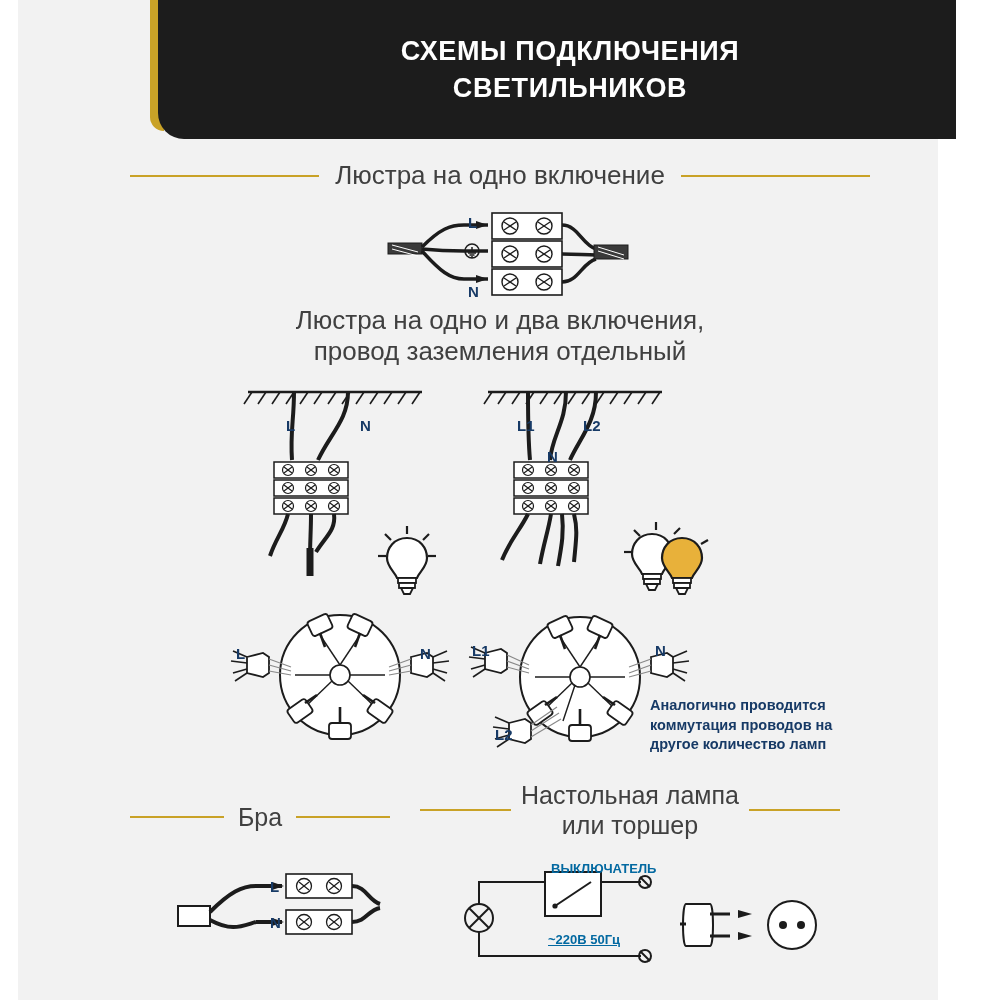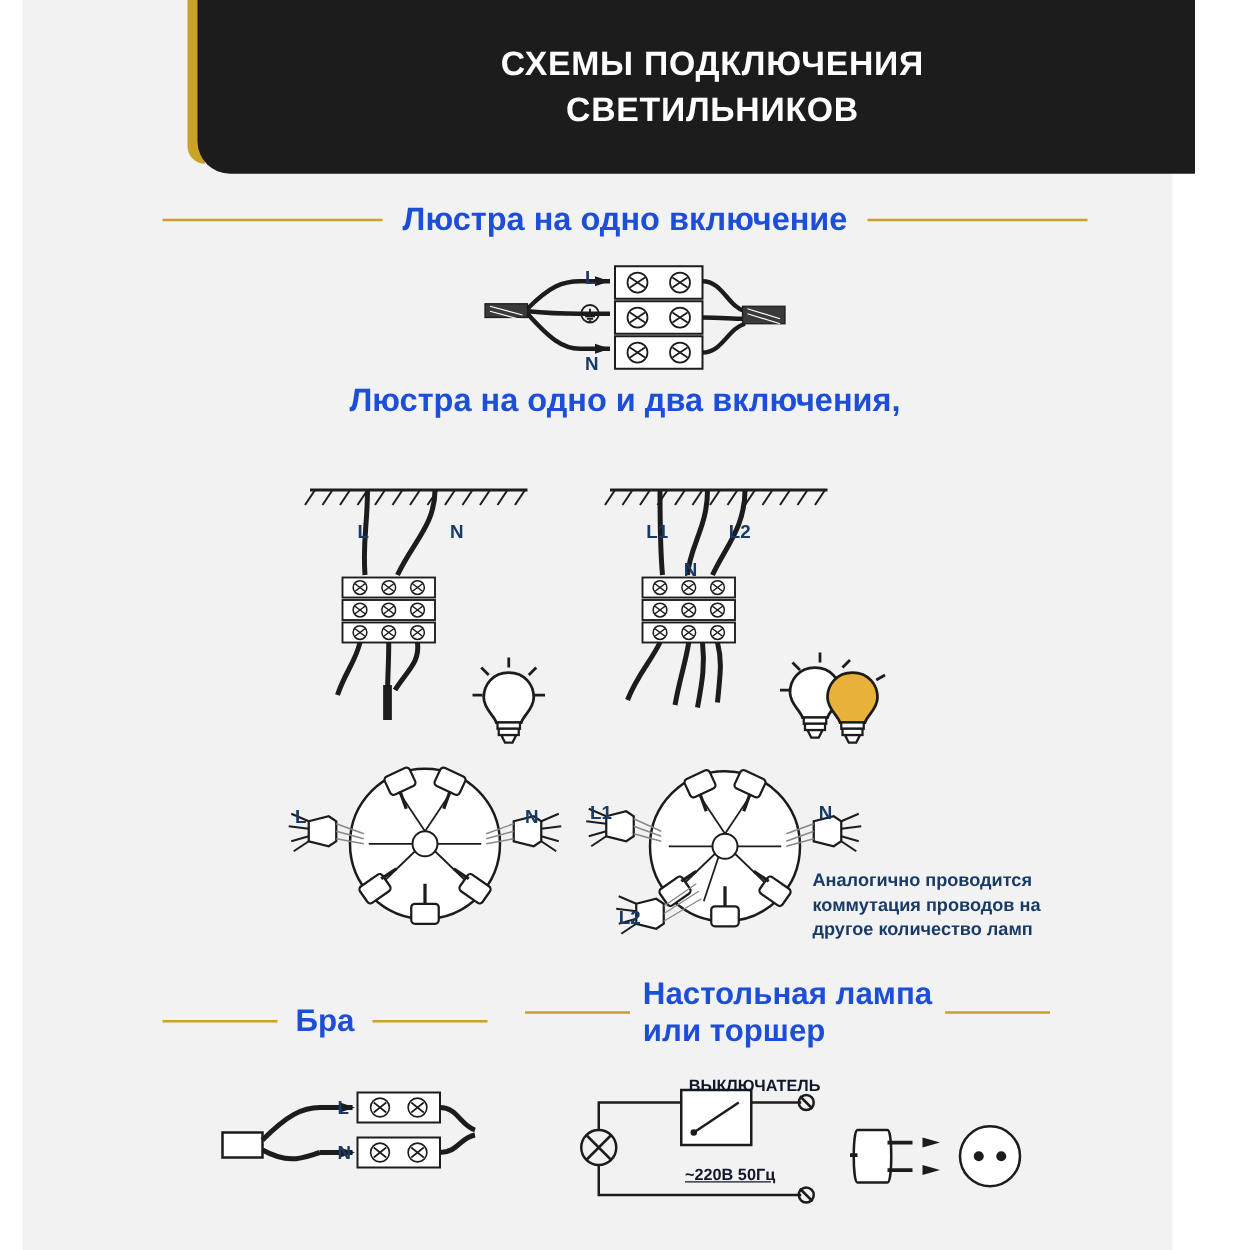--- a/index.html
+++ b/index.html
@@ -39,21 +39,21 @@
     font-size:27px;font-weight:bold;letter-spacing:.6px;line-height:1.35;
     text-transform:uppercase;
   }
 
   
   .sec{
     position:absolute;display:flex;align-items:center;
   }
   .sec .rule{height:2px;background:#c9a227;}
   .sec .title{
-    color:#1d4ed8;font-weight:bold;line-height:1.2;
+    color:#404040;font-weight:normal;text-align:center;line-height:1.2;
   }
 
   .sec1{left:130px;top:160px;width:740px;}
   .sec1 .title{font-size:26px;padding:0 16px;}
   .sec1 .rule{flex:1;}
 
   .sec2{left:130px;top:305px;width:740px;flex-direction:column;align-items:center;}
   .sec2 .title{font-size:26px;padding:0 14px;}
   .sec2 .rule{flex:1;}
 
@@ -68,21 +68,21 @@
   
   .canvas{position:absolute;}
   .lbl{
     position:absolute;color:#173a66;font-weight:bold;font-size:15px;
   }
   .note{
     position:absolute;left:650px;top:696px;width:205px;
     color:#173a66;font-weight:bold;font-size:14.5px;line-height:1.35;
   }
   .small-cap{
-    position:absolute;color:#0f172a;font-weight:bold;font-size:13px;text-align:right;
+    position:absolute;color:#0369a1;font-weight:bold;font-size:13px;text-align:right;
   }
 </style>
 </head>
 <body>
 
 <div class="page">
 
   <div class="margin-left"></div>
   <div class="margin-right"></div>
 
@@ -159,20 +159,21 @@
       <line x1="91" y1="52" x2="93" y2="52"></line>
     </g>
   </svg>
   <div class="lbl" style="left:468px;top:214px;">L</div>
   <div class="lbl" style="left:468px;top:283px;">N</div>
 
   <div class="sec sec2">
     <div class="rule"></div>
     <div class="title">
       <span>Люстра на одно и два включения,</span><br>
+      <span>провод заземления отдельный</span>
     </div>
     <div class="rule"></div>
   </div>
 
   <svg class="canvas" style="left:230px;top:380px;" width="220" height="220" viewBox="0 0 220 220">
 
     <line x1="18" y1="12" x2="192" y2="12" stroke="#1c1c1c" stroke-width="2.5"></line>
     <g stroke="#1c1c1c" stroke-width="1.6">
       <line x1="22" y1="12" x2="14" y2="24"></line>
         <line x1="36" y1="12" x2="28" y2="24"></line>

